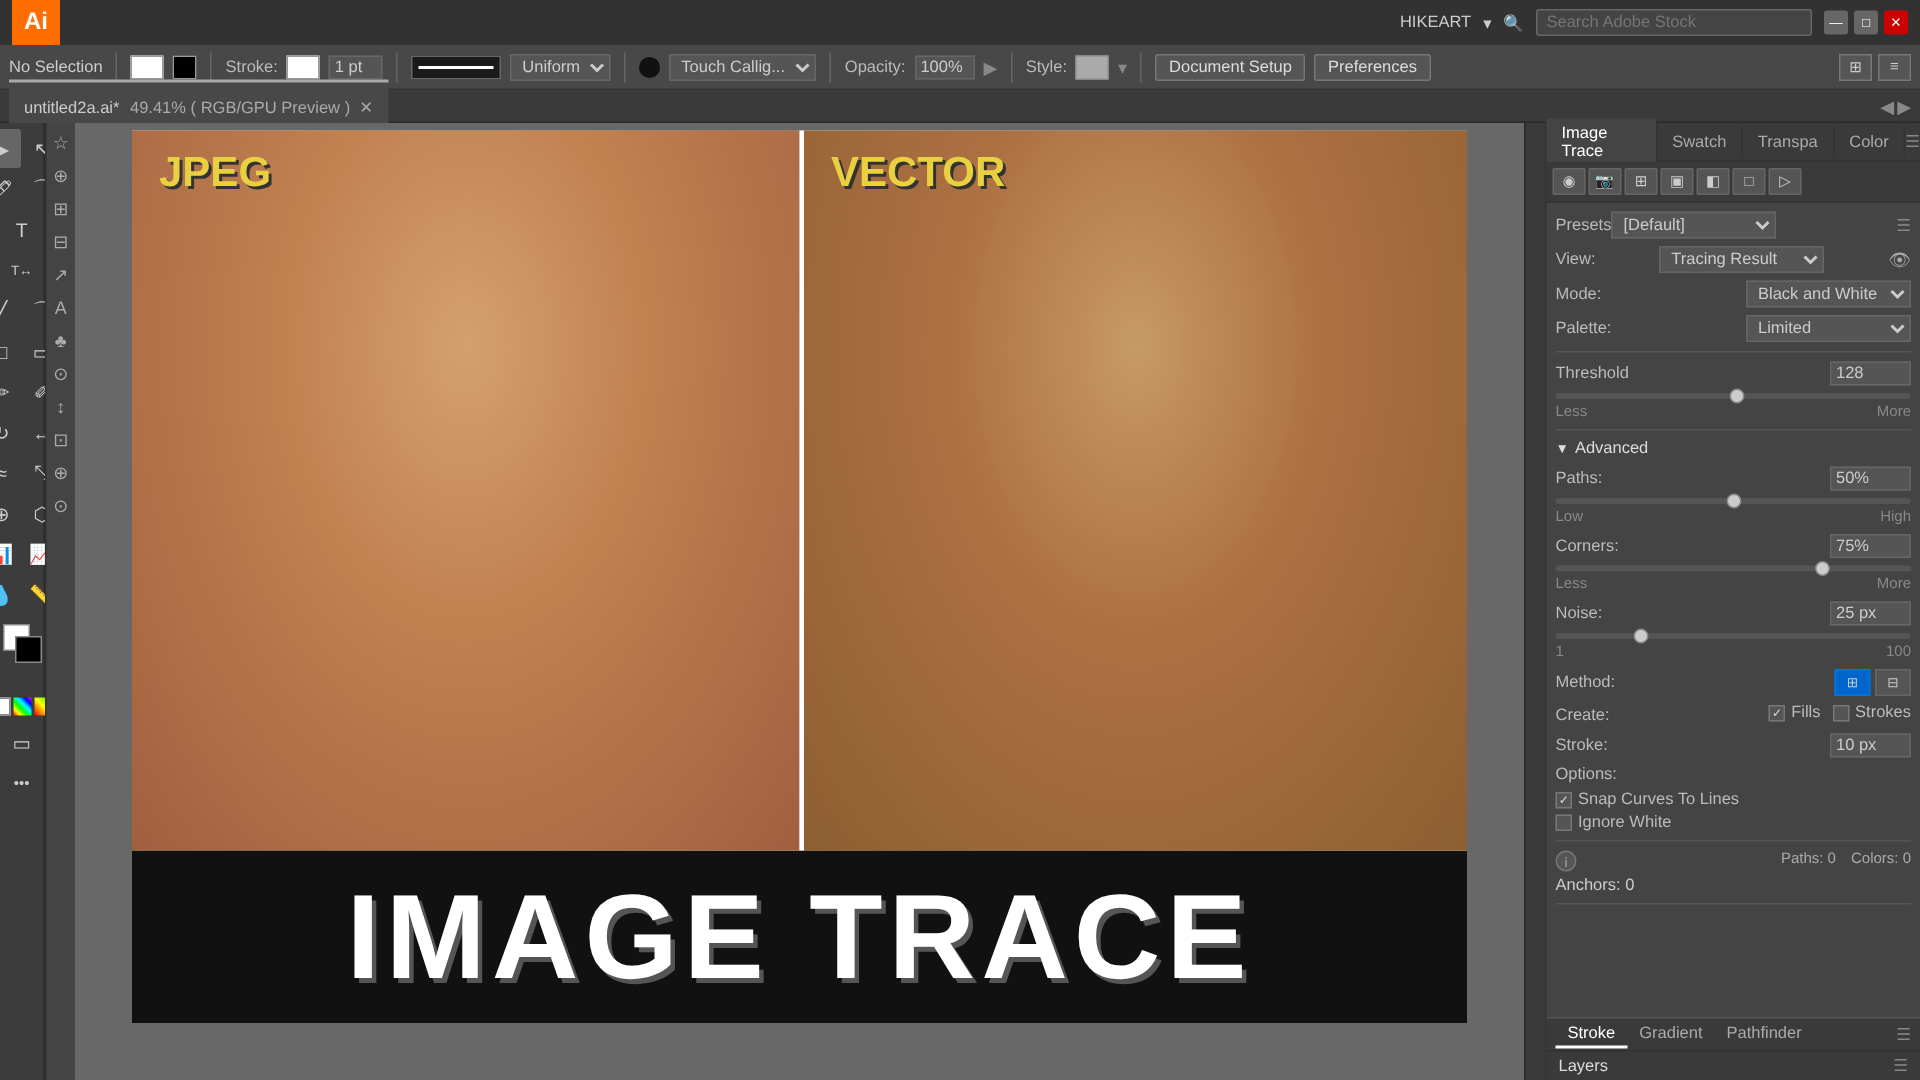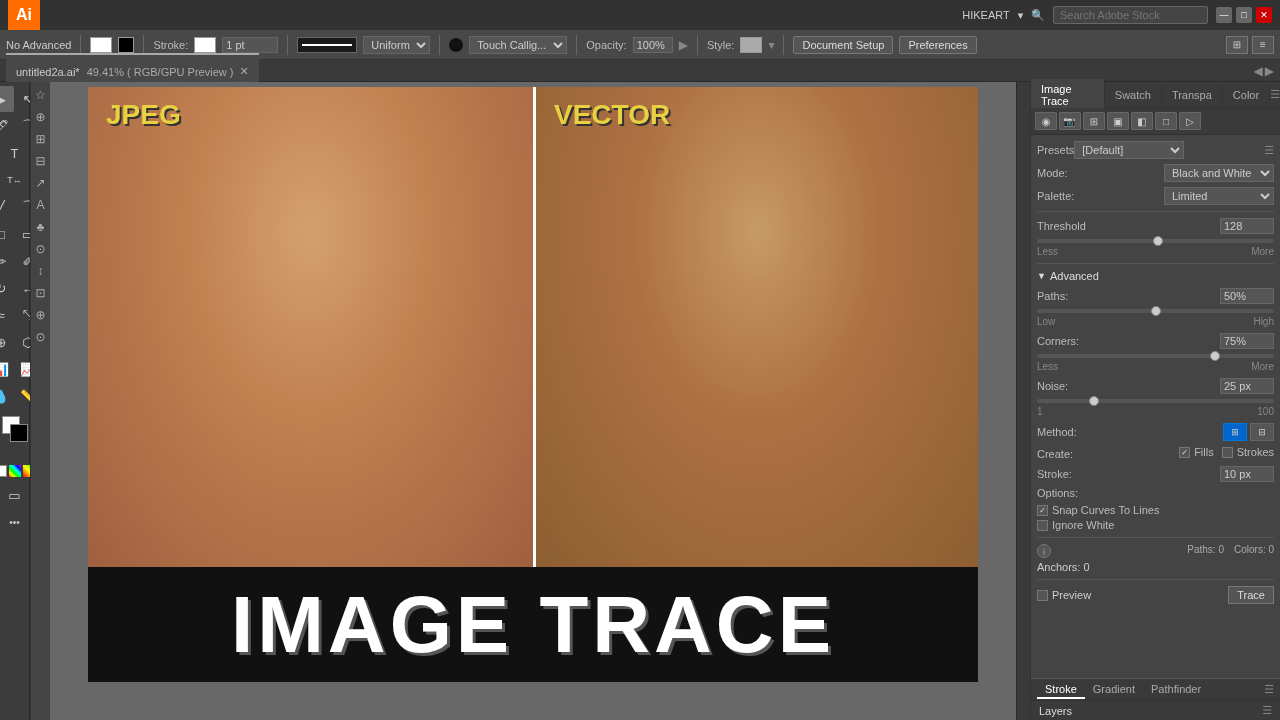--- a/index.html
+++ b/index.html
@@ -9,39 +9,39 @@
     #title-bar {
       width: 100%; height: 30px; background: #323232;
       display: flex; align-items: center; justify-content: space-between;
       padding: 0 8px;
     }
     #title-bar-left { display: flex; align-items: center; gap: 6px; }
     .ai-logo { width: 32px; height: 30px; background: #FF6C00; display: flex; align-items: center; justify-content: center; font-weight: bold; font-size: 16px; color: #fff; margin-right: 4px; }
     .title-menu { display: flex; gap: 14px; font-size: 11px; color: #ccc; }
     .title-menu span { cursor: pointer; }
     #title-bar-right { display: flex; align-items: center; gap: 8px; }
-    .search-box { background: #444; border: 1px solid #666; padding: 2px 6px; color: #aaa; font-size: 11px; width: 155px; border-radius: 2px; }
+    .search-box { background: #444; border: 1px solid #666; padding: 2px 6px; color: #aaa; font-size: 11px; width: 184px; border-radius: 2px; }
     .window-controls { display: flex; gap: 4px; }
     .wc-btn { width: 16px; height: 16px; border-radius: 2px; display: flex; align-items: center; justify-content: center; font-size: 9px; cursor: pointer; }
     .wc-min { background: #666; color: #fff; }
     .wc-max { background: #666; color: #fff; }
     .wc-close { background: #c00; color: #fff; }
 
     
     #toolbar {
       width: 100%; height: 30px; background: #484848;
       display: flex; align-items: center; padding: 0 6px; gap: 6px;
       border-bottom: 1px solid #333;
     }
     .tb-item { display: flex; align-items: center; gap: 3px; font-size: 11px; color: #ccc; }
     .tb-select { background: #555; border: 1px solid #666; color: #ccc; font-size: 11px; padding: 1px 3px; }
     .tb-label { color: #bbb; font-size: 11px; }
     .tb-divider { width: 1px; height: 20px; background: #666; margin: 0 3px; }
     .stroke-swatch { width: 22px; height: 16px; background: #fff; border: 1px solid #999; }
-    .stroke-input { background: #555; border: 1px solid #666; color: #ccc; font-size: 11px; width: 56px; padding: 1px 3px; }
+    .stroke-input { background: #555; border: 1px solid #666; color: #ccc; font-size: 11px; width: 36px; padding: 1px 3px; }
     .stroke-type-box { background: #1a1a1a; width: 60px; height: 16px; border: 1px solid #666; display: flex; align-items: center; justify-content: center; }
     .stroke-line { width: 50px; height: 2px; background: #fff; }
     .opacity-input { background: #555; border: 1px solid #666; color: #ccc; font-size: 11px; width: 40px; padding: 1px 3px; }
     .style-swatch { width: 22px; height: 16px; background: #aaa; border: 1px solid #999; }
     .tb-btn { background: #555; border: 1px solid #777; color: #ddd; font-size: 11px; padding: 2px 8px; cursor: pointer; border-radius: 2px; }
 
     
     #main { display: flex; width: 100%; height: calc(720px - 30px - 30px - 22px); }
 
     
@@ -189,21 +189,21 @@
     <div class="window-controls">
       <div class="wc-btn wc-min">—</div>
       <div class="wc-btn wc-max">□</div>
       <div class="wc-btn wc-close">✕</div>
     </div>
   </div>
 </div>
 
 <div id="toolbar">
   <div class="tb-item">
-    <span>No Advanced</span>
+    <span>No Selection</span>
   </div>
   <div class="tb-divider"></div>
   <div class="stroke-swatch"></div>
   <div style="width:16px;height:16px;background:#000;border:1px solid #999;"></div>
   <div class="tb-divider"></div>
   <span class="tb-label">Stroke:</span>
   <div class="stroke-swatch"></div>
   <input class="stroke-input" value="1 pt" style="">
   <div class="tb-divider"></div>
   <div class="stroke-type-box">
@@ -396,20 +396,27 @@
     <div id="panel-body">
 
       <div class="panel-row">
         <span class="panel-label">Presets</span>
         <select class="panel-select">
           <option>[Default]</option>
         </select>
         <span class="panel-gear">☰</span>
       </div>
 
+      <div class="panel-row">
+        <span class="panel-label">View:</span>
+        <select class="panel-select">
+          <option>Tracing Result</option>
+        </select>
+        <span class="eye-icon">👁</span>
+      </div>
 
       <div class="panel-row">
         <span class="panel-label">Mode:</span>
         <select class="panel-select">
           <option>Black and White</option>
         </select>
       </div>
 
       <div class="panel-row">
         <span class="panel-label">Palette:</span>
@@ -532,27 +539,20 @@
           <span>Paths: 0</span>
           <span>Colors: 0</span>
         </div>
       </div>
       <div class="info-row">
         <span>Anchors: 0</span>
       </div>
 
       <div class="divider-line"></div>
 
-      <div class="panel-row">
-        <div style="display:flex;align-items:center;gap:4px;">
-          <div class="cb"></div>
-          <span>Preview</span>
-        </div>
-        <button class="panel-btn">Trace</button>
-      </div>
     </div>
 
     <div id="bottom-tabs">
       <span class="bottom-tab active">Stroke</span>
       <span class="bottom-tab">Gradient</span>
       <span class="bottom-tab">Pathfinder</span>
       <span style="margin-left:auto;font-size:11px;color:#888;">☰</span>
     </div>
 
     <div style="background:#3a3a3a;padding:3px 8px;border-top:1px solid #333;display:flex;align-items:center;">

